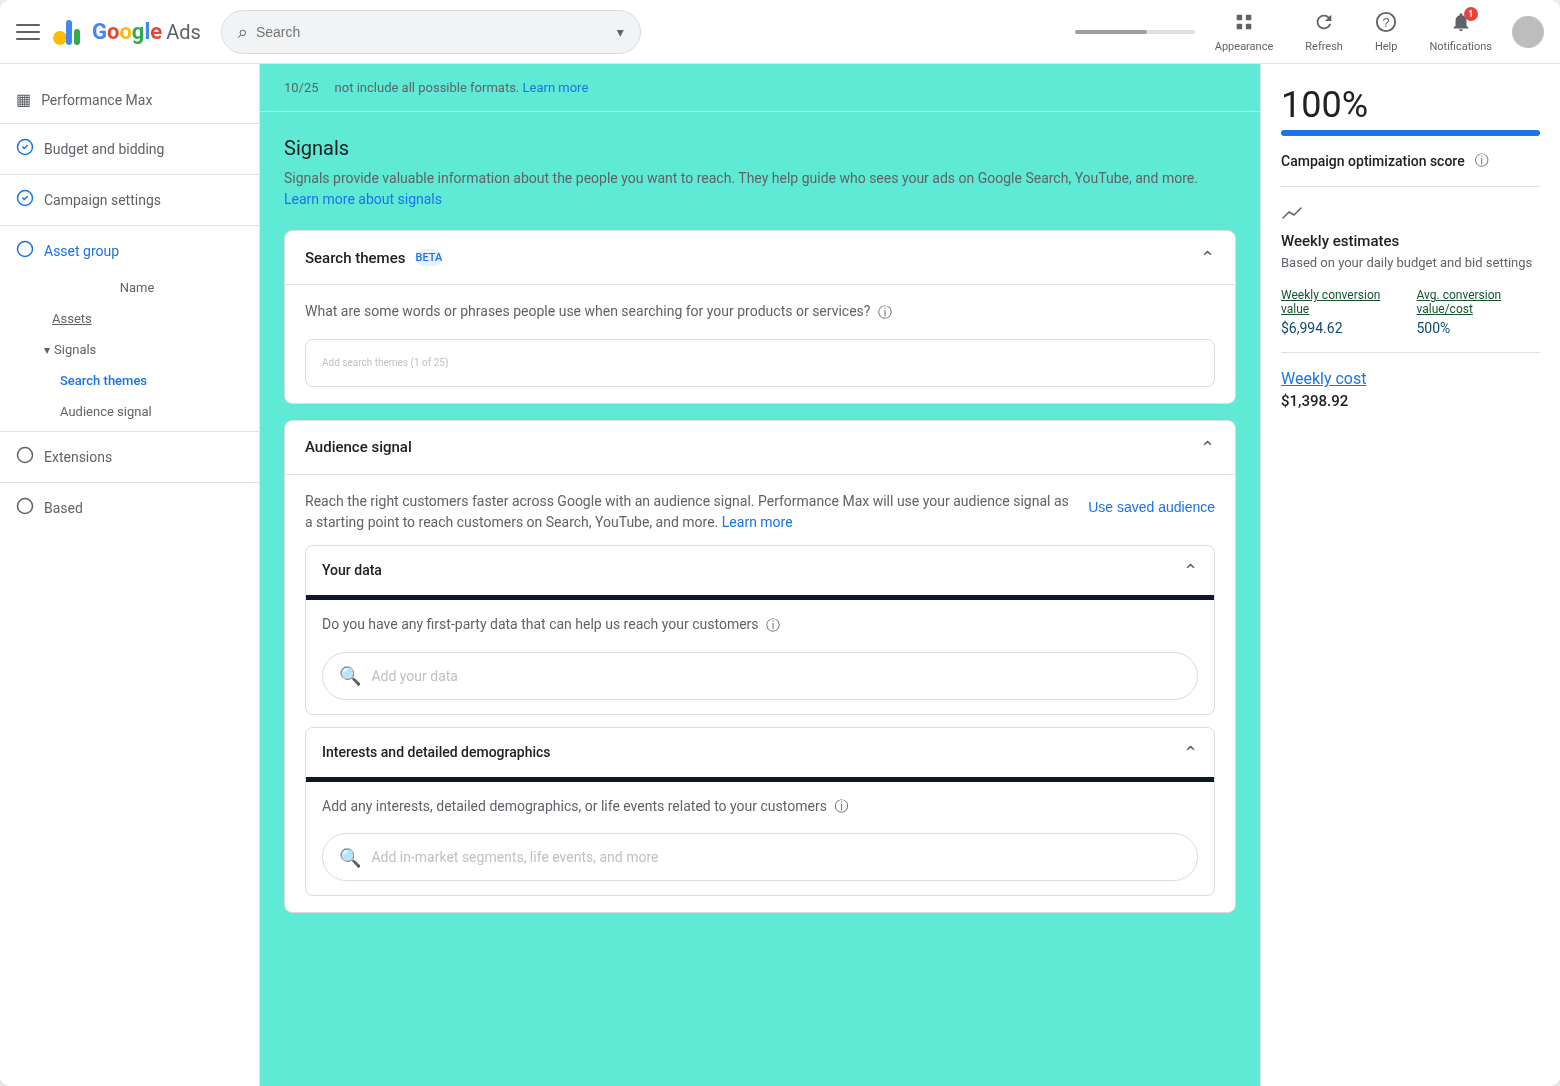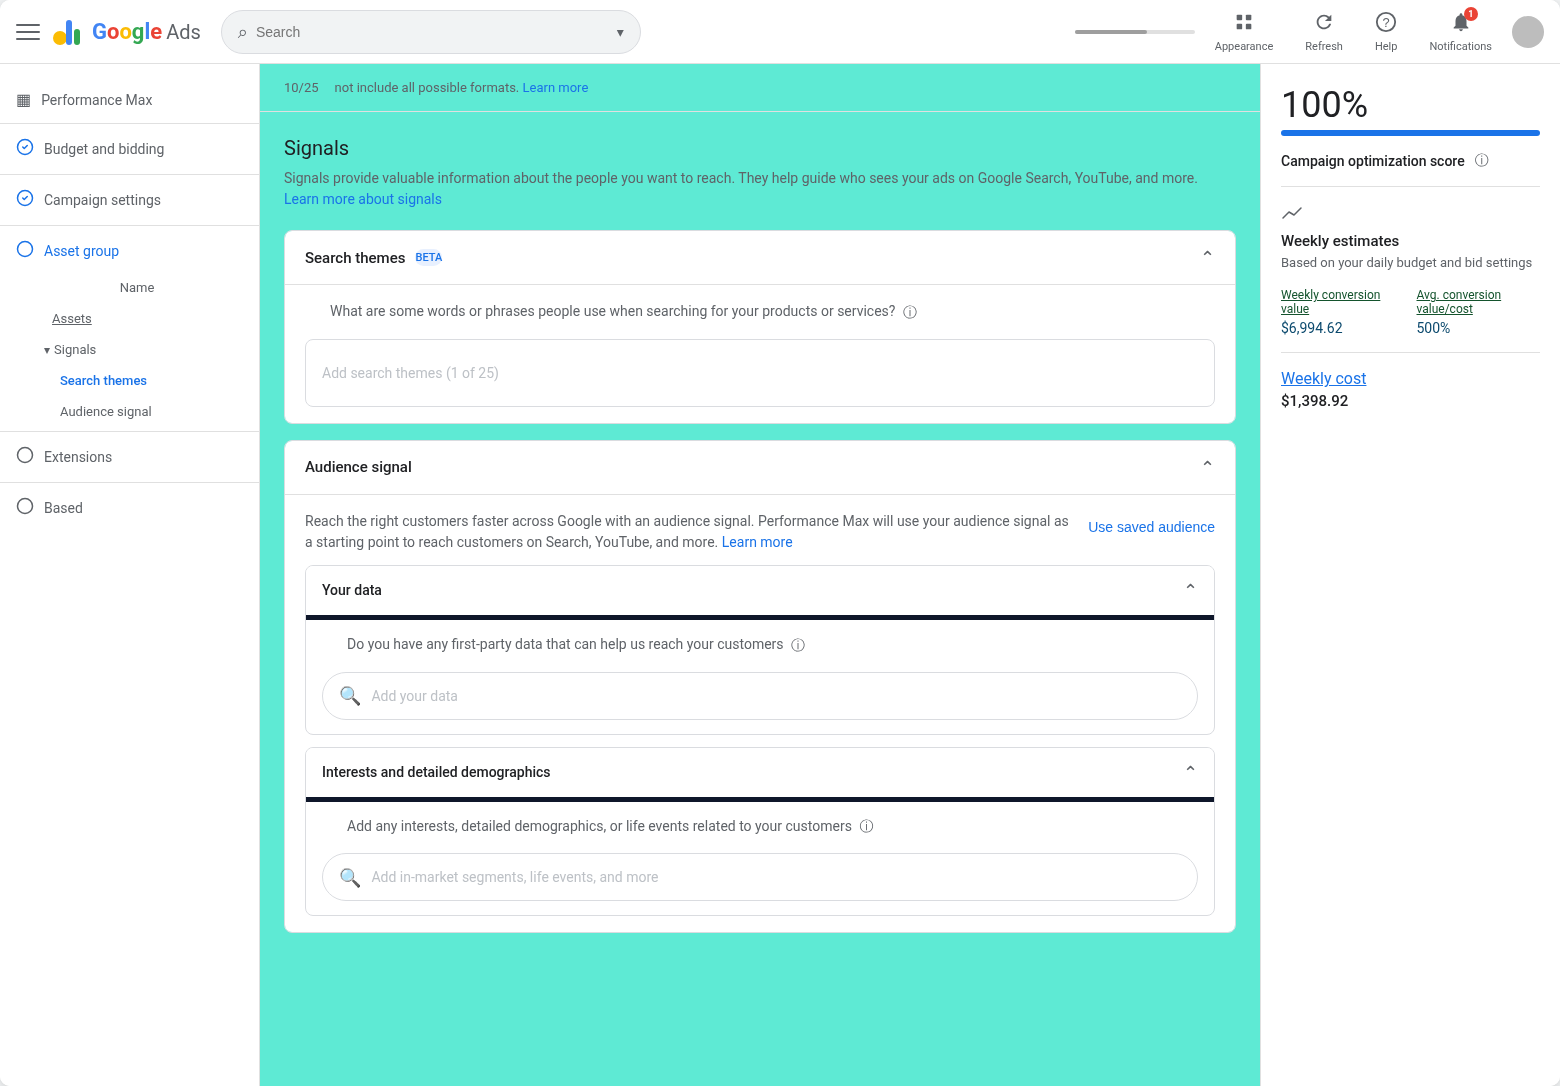--- a/index.html
+++ b/index.html
@@ -70,23 +70,23 @@
     .signals-description { font-size: 14px; color: #5f6368; line-height: 1.5; }
     .signals-description a { color: #1a73e8; text-decoration: none; }
 
     
     .card { border: 1px solid #dadce0; border-radius: 8px; margin-bottom: 16px; overflow: hidden; }
     .card-header { display: flex; align-items: center; justify-content: space-between; padding: 16px 20px; cursor: pointer; background: #fff; }
     .card-title { font-size: 15px; font-weight: 500; color: #202124; display: flex; align-items: center; gap: 10px; }
     .beta-badge { background: #e8f0fe; color: #1a73e8; font-size: 11px; font-weight: 500; padding: 2px 0; border-radius: 12px; }
     .card-chevron { color: #5f6368; font-size: 18px; }
     .card-body { padding: 16px 20px; border-top: 1px solid #e0e0e0; background: #fff; }
-    .card-description { font-size: 14px; color: #5f6368; margin-bottom: 16px; line-height: 1.5; margin-left: 25px; }
+    .card-description { font-size: 14px; color: #5f6368; margin-bottom: 16px; line-height: 1.5; }
     .help-icon { color: #5f6368; font-size: 14px; vertical-align: middle; margin-left: 4px; cursor: pointer; }
-    .input-field { border: 1px solid #dadce0; border-radius: 8px; padding: 0 16px; height: 68px; display: flex; align-items: center; font-size: 14px; color: #bdc1c6; cursor: text; }
+    .input-field { border: 1px solid #dadce0; border-radius: 8px; padding: 0 16px; height: 48px; display: flex; align-items: center; font-size: 10px; color: #bdc1c6; cursor: text; }
     .input-with-icon { border: 1px solid #dadce0; border-radius: 24px; padding: 0 16px; height: 48px; display: flex; align-items: center; gap: 10px; font-size: 14px; color: #bdc1c6; cursor: text; }
     .input-with-icon .search-icon { color: #5f6368; font-size: 18px; }
 
     
     .audience-inner { display: flex; flex-direction: column; gap: 12px; }
     .audience-description { font-size: 14px; color: #5f6368; line-height: 1.5; display: flex; align-items: flex-start; justify-content: space-between; gap: 16px; }
     .audience-text { flex: 1; }
     .audience-description a { color: #1a73e8; text-decoration: none; }
     .use-saved-btn { color: #1a73e8; background: none; border: none; font-size: 14px; font-weight: 500; cursor: pointer; white-space: nowrap; padding: 8px 0; }
 

